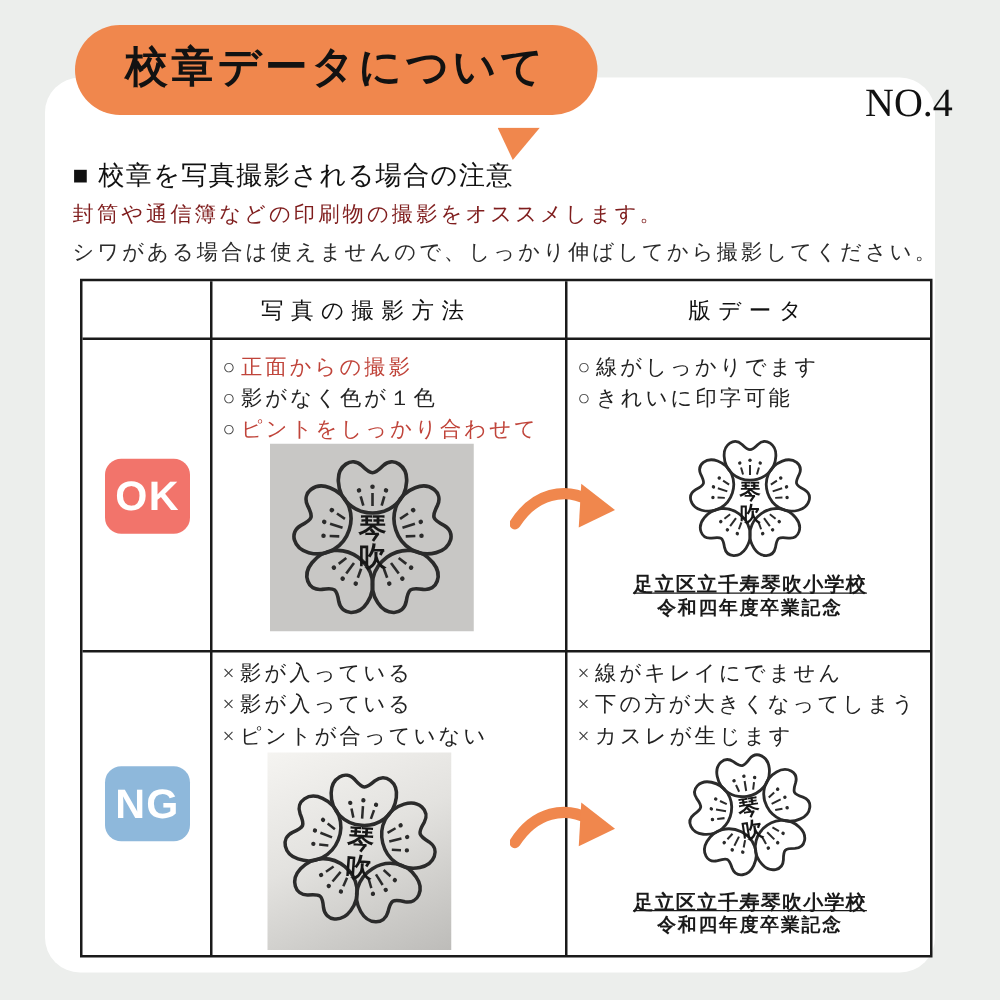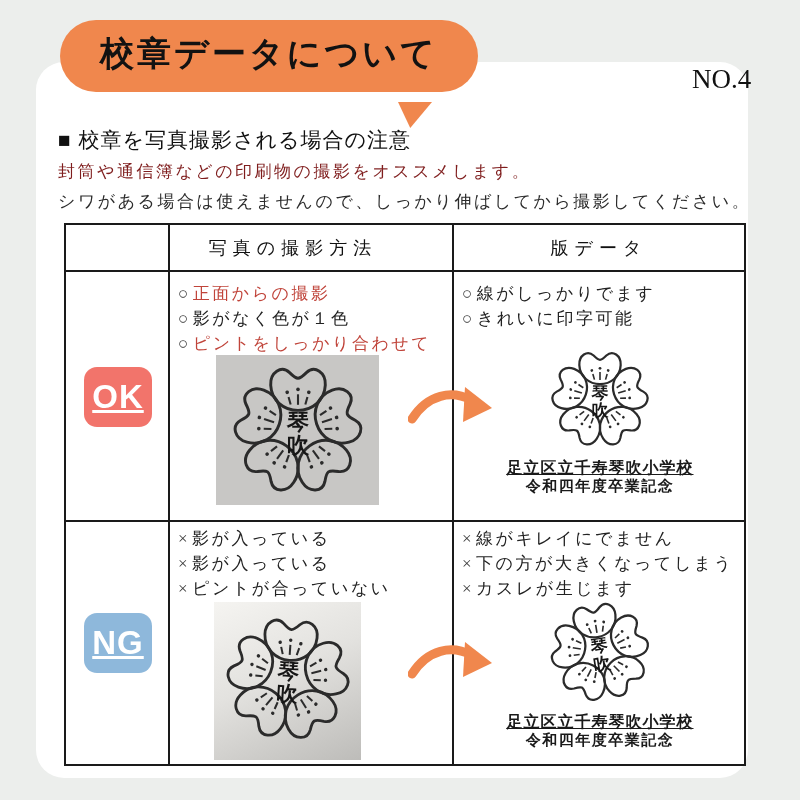--- a/index.html
+++ b/index.html
@@ -5,39 +5,39 @@
   html,body{margin:0;padding:0;}
   #page{position:relative;width:800px;height:800px;background:#ECEEEC;overflow:hidden;
         font-family:"Liberation Serif",serif;color:#222;}
   .card{position:absolute;left:36px;top:62px;width:712px;height:716px;background:#FFFFFF;border-radius:28px;}
   
   .bubble{position:absolute;left:60px;top:20px;width:418px;height:72px;background:#F0874D;border-radius:44px;
           display:flex;align-items:center;justify-content:center;}
   .bubble-tail{position:absolute;left:398px;top:102px;width:34px;height:26px;background:#F0874D;
                clip-path:polygon(0 0,100% 0,36% 100%);}
   .title{font-size:34px;font-weight:600;letter-spacing:3px;color:#121212;padding-bottom:4px;}
-  .page-no{position:absolute;left:692px;top:64px;font-size:27px;color:#111;text-align:center;}
+  .page-no{position:absolute;left:692px;top:64px;font-size:32px;color:#111;text-align:center;}
   
   .notice-heading{position:absolute;left:58px;top:126px;font-family:"Liberation Sans",sans-serif;
                   font-weight:400;font-size:21px;letter-spacing:1px;color:#111;}
   .notice-line1{position:absolute;left:58px;top:160px;font-size:17px;letter-spacing:2.5px;color:#7f1d1d;}
   .notice-line2{position:absolute;left:58px;top:190px;font-size:17px;letter-spacing:2.5px;color:#2b2b2b;}
   
   .tbl{position:absolute;left:64px;top:223px;width:682px;height:543px;border:2px solid #1A1A1A;box-sizing:border-box;}
   .vline,.hline{position:absolute;background:#1A1A1A;}
   .vline{width:2px;top:0;bottom:0;}
   .hline{height:2px;left:0;right:0;}
   .v1{left:102px;} .v2{left:386px;}
   .h1{top:45px;} .h2{top:295px;}
   .hcell{position:absolute;top:6px;height:34px;display:flex;align-items:center;justify-content:center;
          font-size:18px;letter-spacing:6px;color:#111;}
   .hc2{left:104px;width:246px;} .hc3{left:388px;width:290px;}
   .badge{position:absolute;left:18px;width:68px;height:60px;border-radius:13px;display:flex;align-items:center;
          justify-content:center;font-family:"Liberation Sans",sans-serif;font-weight:700;font-size:33px;
-         color:#FFFFFF;letter-spacing:1px;text-decoration:underline;}
+         color:#FFFFFF;letter-spacing:1px;}
   .badge-ok{top:142px;background:#F2746B;}
   .badge-ng{top:388px;background:#8EB8DB;}
   .points{position:absolute;font-size:17px;letter-spacing:2.5px;color:#222;}
   .point{height:25px;display:flex;align-items:center;white-space:nowrap;}
   .mark{color:#3c3c3c;margin-right:2px;}
   .pts-ok-photo{left:112px;top:56px;}
   .pts-ok-plate{left:396px;top:56px;}
   .pts-ng-photo{left:112px;top:301px;}
   .pts-ng-plate{left:396px;top:301px;}
   

